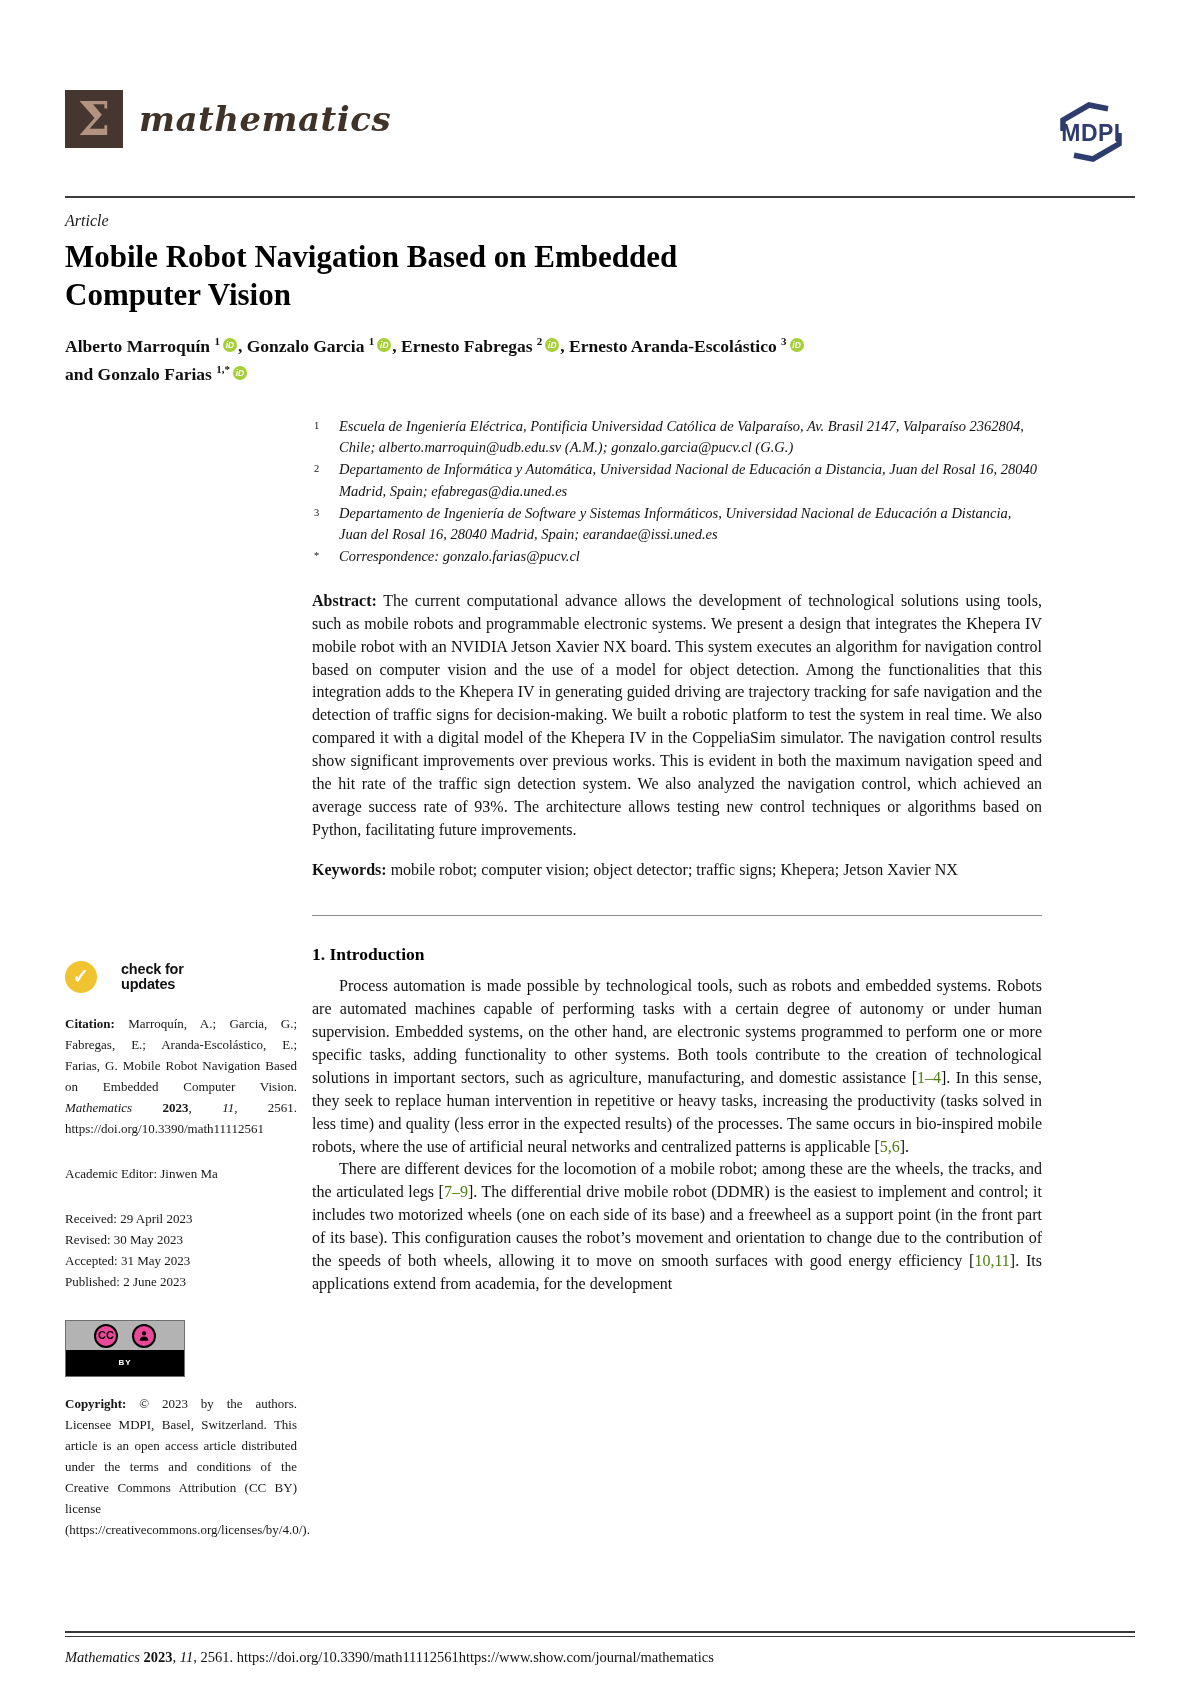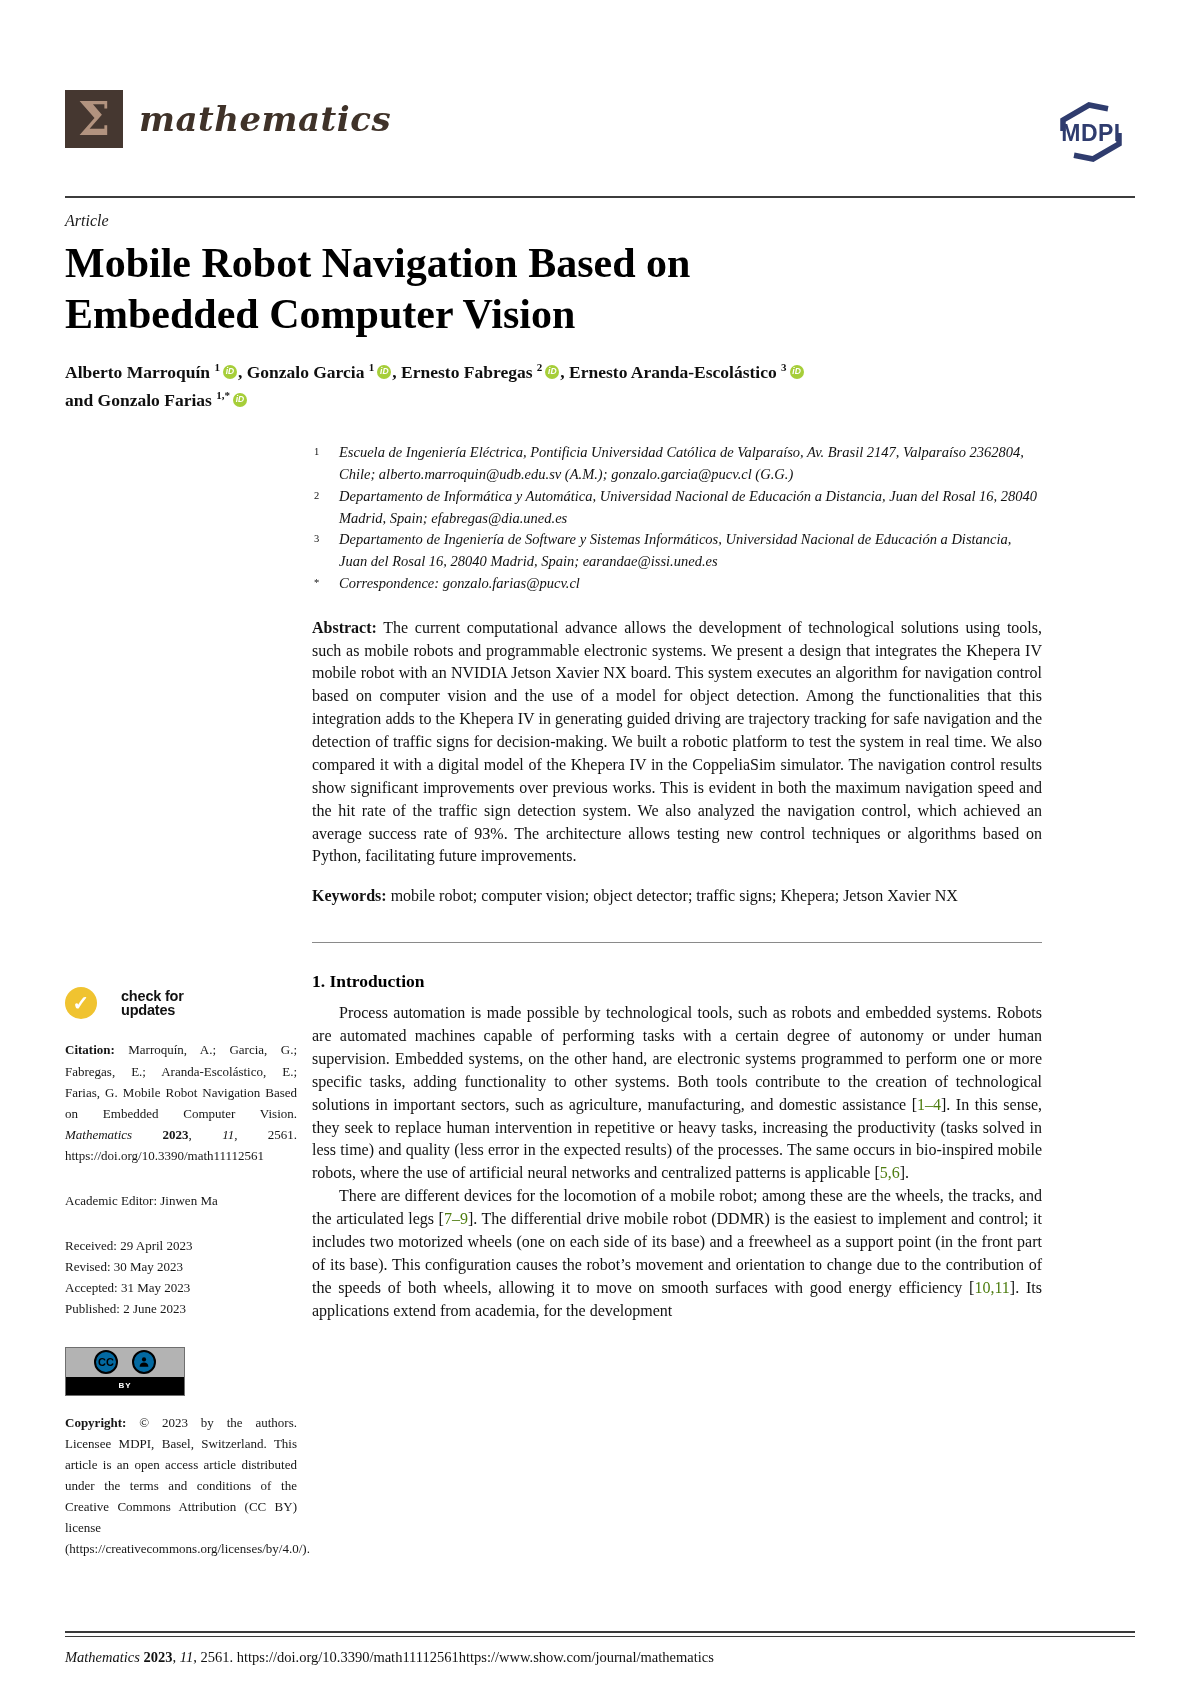--- a/index.html
+++ b/index.html
@@ -17,21 +17,21 @@
     font-family:"DejaVu Serif", serif; font-weight:bold; font-size:46px; line-height:1;
   }
   .journal-name{
     margin-left:16px; font-family:"DejaVu Serif", serif; font-style:italic; font-weight:bold;
     font-size:34px; color:#3f3229; letter-spacing:.5px;
   }
   .mdpi-logo{margin-top:10px;}
   .head-rule{border-top:2.5px solid #3c3c3c; margin-top:28px;}
   
   .article-type{margin-top:14px; font-style:italic; font-size:16px; color:#1a1a1a;}
-  .title{margin:8px 0 0 0; font-size:42px; font-weight:bold; line-height:1.22; max-width:720px; color:#000;}
+  .title{margin:8px 0 0 0; font-size:31px; font-weight:bold; line-height:1.22; max-width:720px; color:#000;}
   .authors{margin-top:18px; font-size:17.5px; font-weight:bold; line-height:1.6; color:#0f0f0f;}
   .authors sup{font-size:11px; font-weight:bold;}
   .orcid{
     display:inline-flex; align-items:center; justify-content:center;
     width:14px; height:14px; border-radius:50%; background:#A6CE39; color:#fff;
     font-family:"Liberation Sans", sans-serif; font-size:8.5px; font-weight:bold; font-style:italic;
     vertical-align:4px; margin:0 1px 0 3px;
   }
   .orcid::before{content:"iD";}
   
@@ -67,26 +67,26 @@
     margin-left:24px; font-family:"Liberation Sans", sans-serif; font-weight:bold;
     font-size:14.5px; line-height:1.02; color:#111; letter-spacing:-.2px;
   }
   .citation{margin-top:20px; text-align:justify;}
   .editor{margin-top:24px;}
   .dates{margin-top:24px;}
   .dates div{margin:0;}
   .cc-badge{margin-top:28px; width:118px; border:1px solid #6f6f6f; background:#b3b3b3; cursor:pointer;}
   .cc-row{height:29px; display:flex; align-items:center; justify-content:center; gap:14px;}
   .cc-circ{
-    width:24px; height:24px; border-radius:50%; background:#0369a1; border:2.5px solid #000;
+    width:24px; height:24px; border-radius:50%; background:#ec4899; border:2.5px solid #000;
     display:flex; align-items:center; justify-content:center; box-sizing:border-box;
     font-family:"Liberation Sans", sans-serif; font-weight:bold; font-size:11px; color:#000;
   }
   .cc-strip{
-    height:18px; background:#000; color:#fff; display:flex; align-items:center; justify-content:center;
+    height:26px; background:#000; color:#fff; display:flex; align-items:center; justify-content:center;
     font-family:"Liberation Sans", sans-serif; font-size:8px; font-weight:bold; letter-spacing:1px;
   }
   .copyright{margin-top:16px; text-align:justify;}
   
   .footer{position:absolute; left:65px; right:65px; bottom:30px;}
   .foot-rule{border-top:2px solid #3a3a3a; border-bottom:1px solid #3a3a3a; height:3px;}
   .foot-row{display:flex; margin-top:12px; font-size:14.5px;}
 </style>
 </head>
 <body>

